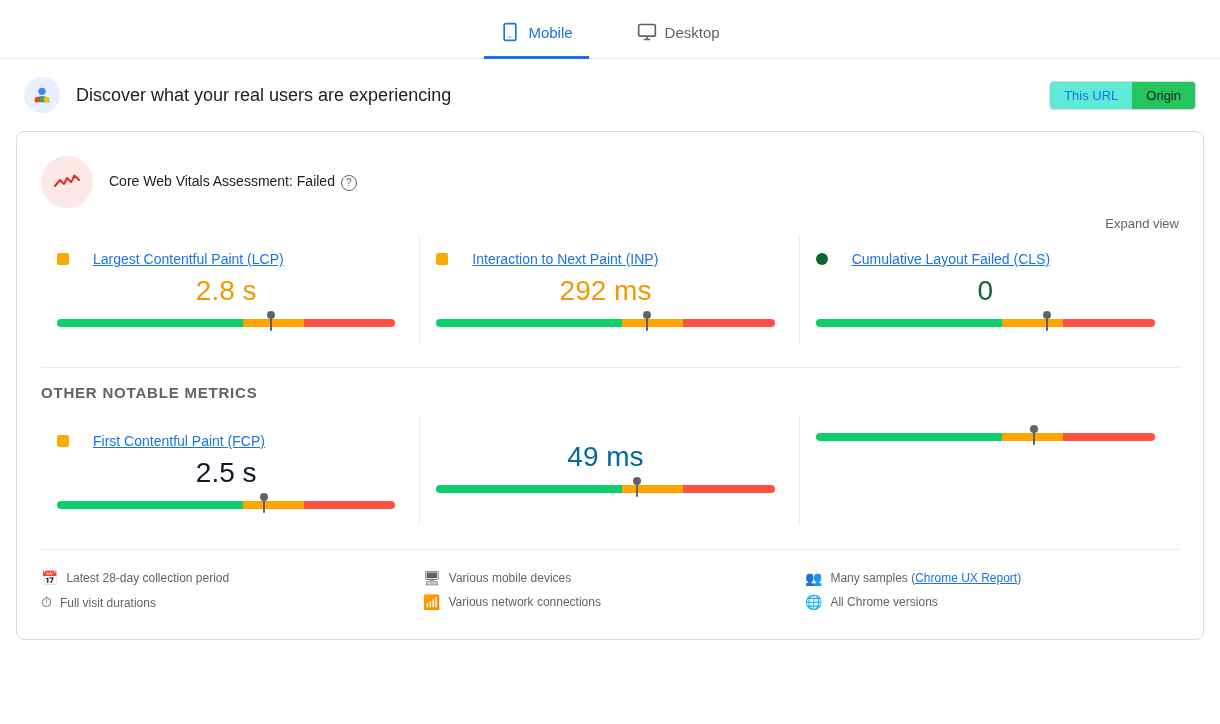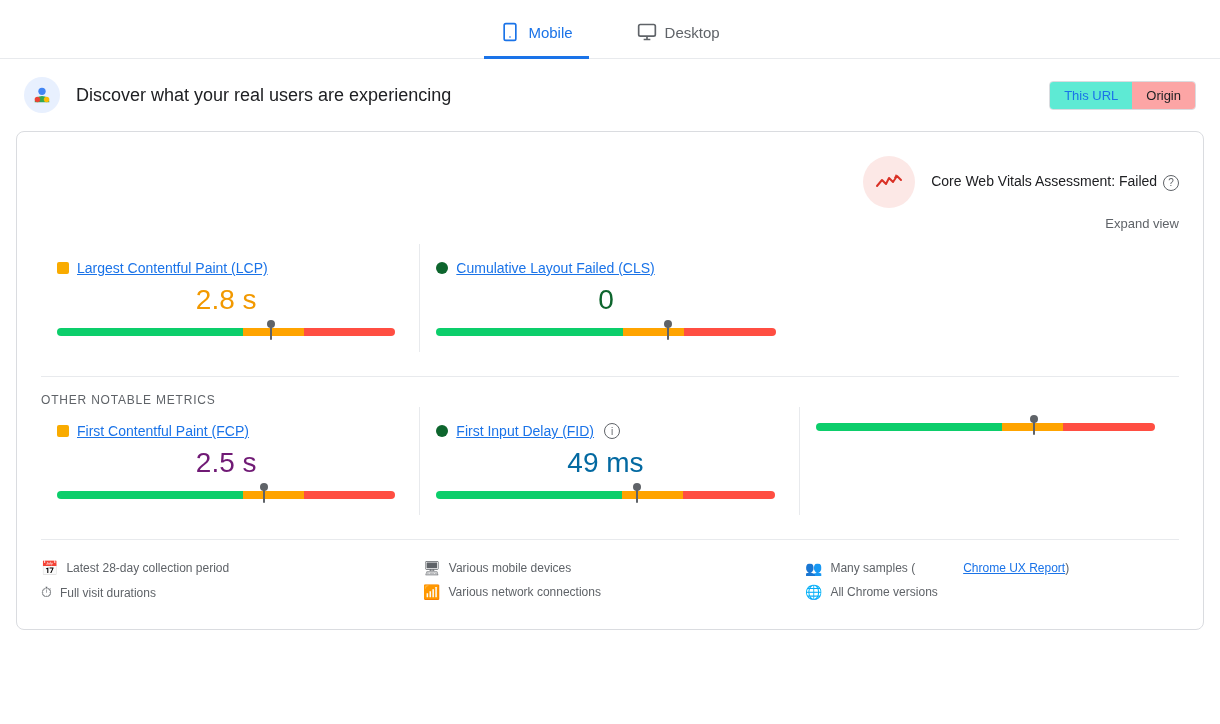--- a/index.html
+++ b/index.html
@@ -71,21 +71,21 @@
     }
     .url-toggle {
       display: flex;
       border: 1px solid #dadce0;
       border-radius: 4px;
       overflow: hidden;
     }
     .url-toggle button {
       padding: 6px 14px;
       border: none;
-      background: #fca5a5;
+      background: #22c55e;
       cursor: pointer;
       font-size: 13px;
       color: #202124;
     }
     .url-toggle button.active {
       background: #5eead4;
       color: #1a73e8;
       font-weight: 500;
     }
 
@@ -94,58 +94,58 @@
       margin: 0 16px 16px;
       border: 1px solid #dadce0;
       border-radius: 8px;
       padding: 24px;
     }
 
     
     .assessment-header {
       display: flex;
       align-items: center;
-      justify-content: flex-end;
+      justify-content: flex-start;
       gap: 16px;
       margin-bottom: 8px;
     }
     .assessment-icon {
       width: 52px;
       height: 52px;
       border-radius: 50%;
       background: #fce8e6;
       display: flex;
       align-items: center;
       justify-content: center;
     }
     .expand-view {
       text-align: right;
       color: #5f6368;
       font-size: 13px;
-      margin-bottom: 13px;
+      margin-bottom: 4px;
       cursor: pointer;
     }
 
     
     .metrics-grid {
       display: grid;
       grid-template-columns: 1fr 1fr 1fr;
       gap: 0;
     }
     .metric-item {
       padding: 16px 24px 16px 16px;
       border-right: 1px solid #e8eaed;
     }
     .metric-item:last-child {
       border-right: none;
     }
     .metric-label {
       display: flex;
       align-items: center;
-      gap: 8px;
+      gap: 24px;
       margin-bottom: 8px;
     }
     .metric-dot {
       width: 12px;
       height: 12px;
       border-radius: 2px;
       flex-shrink: 0;
     }
     .metric-dot.orange { background: #f9ab00; }
     .metric-dot.green { background: #0d652d; border-radius: 50%; }
@@ -198,25 +198,26 @@
       border-radius: 50%;
       background: #5f6368;
     }
 
     
     .section-divider {
       border-top: 1px solid #e8eaed;
       margin: 24px 0 16px;
     }
     .section-label {
-      font-size: 12px;
-      font-weight: 400;
+      font-size: 15px;
+      font-weight: 700;
       letter-spacing: 0.8px;
       color: #5f6368;
       text-transform: uppercase;
+      margin-bottom: 16px;
     }
 
     
     .footer-info {
       display: grid;
       grid-template-columns: 1fr 1fr 1fr;
       gap: 8px;
       margin-top: 24px;
       padding-top: 16px;
       border-top: 1px solid #e8eaed;
@@ -229,21 +230,20 @@
       color: #5f6368;
       padding: 4px 0;
     }
     .footer-icon {
       font-size: 14px;
     }
     .footer-link {
       color: #1a73e8;
       text-decoration: underline;
       cursor: pointer;
-      padding-left: 48px;
     }
 
     .info-icon {
       display: inline-flex;
       align-items: center;
       justify-content: center;
       width: 16px;
       height: 16px;
       border-radius: 50%;
       border: 1.5px solid #5f6368;
@@ -325,20 +325,36 @@
       <div class="progress-bar-container">
         <div class="progress-bar-track">
           <div class="bar-green" style="width:55%"></div>
           <div class="bar-orange" style="width:18%"></div>
           <div class="bar-red" style="width:27%"></div>
         </div>
         <div class="bar-marker" style="left:63%"></div>
       </div>
     </div>
 
+    <div class="metric-item" style="">
+      <div class="metric-label">
+        <div class="metric-dot orange"></div>
+        <a class="metric-link">Interaction to Next Paint (INP)</a>
+
+      </div>
+      <div class="metric-value" style="color:#f29900">292 ms</div>
+      <div class="progress-bar-container">
+        <div class="progress-bar-track">
+          <div class="bar-green" style="width:55%"></div>
+          <div class="bar-orange" style="width:18%"></div>
+          <div class="bar-red" style="width:27%"></div>
+        </div>
+        <div class="bar-marker" style="left:62%"></div>
+      </div>
+    </div>
 
     <div class="metric-item" style="border-right: none;">
       <div class="metric-label">
         <div class="metric-dot green"></div>
         <a class="metric-link">Cumulative Layout Failed (CLS)</a>
 
       </div>
       <div class="metric-value" style="color:#0d652d">0</div>
       <div class="progress-bar-container">
         <div class="progress-bar-track">
@@ -355,37 +371,32 @@
   <div class="section-label">OTHER NOTABLE METRICS</div>
 
   <div class="metrics-grid" id="other-metrics-container">
 
     <div class="metric-item" style="">
       <div class="metric-label">
         <div class="metric-dot orange"></div>
         <a class="metric-link">First Contentful Paint (FCP)</a>
 
       </div>
-      <div class="metric-value" style="color:#701a75">2.5 s</div>
+      <div class="metric-value" style="color:#0f172a">2.5 s</div>
       <div class="progress-bar-container">
         <div class="progress-bar-track">
           <div class="bar-green" style="width:55%"></div>
           <div class="bar-orange" style="width:18%"></div>
           <div class="bar-red" style="width:27%"></div>
         </div>
         <div class="bar-marker" style="left:61%"></div>
       </div>
     </div>
 
     <div class="metric-item" style="">
-      <div class="metric-label">
-        <div class="metric-dot green"></div>
-        <a class="metric-link">First Input Delay (FID)</a>
-        <span class="info-icon">i</span>
-      </div>
       <div class="metric-value" style="color:#0369a1">49 ms</div>
       <div class="progress-bar-container">
         <div class="progress-bar-track">
           <div class="bar-green" style="width:55%"></div>
           <div class="bar-orange" style="width:18%"></div>
           <div class="bar-red" style="width:27%"></div>
         </div>
         <div class="bar-marker" style="left:59%"></div>
       </div>
     </div>

